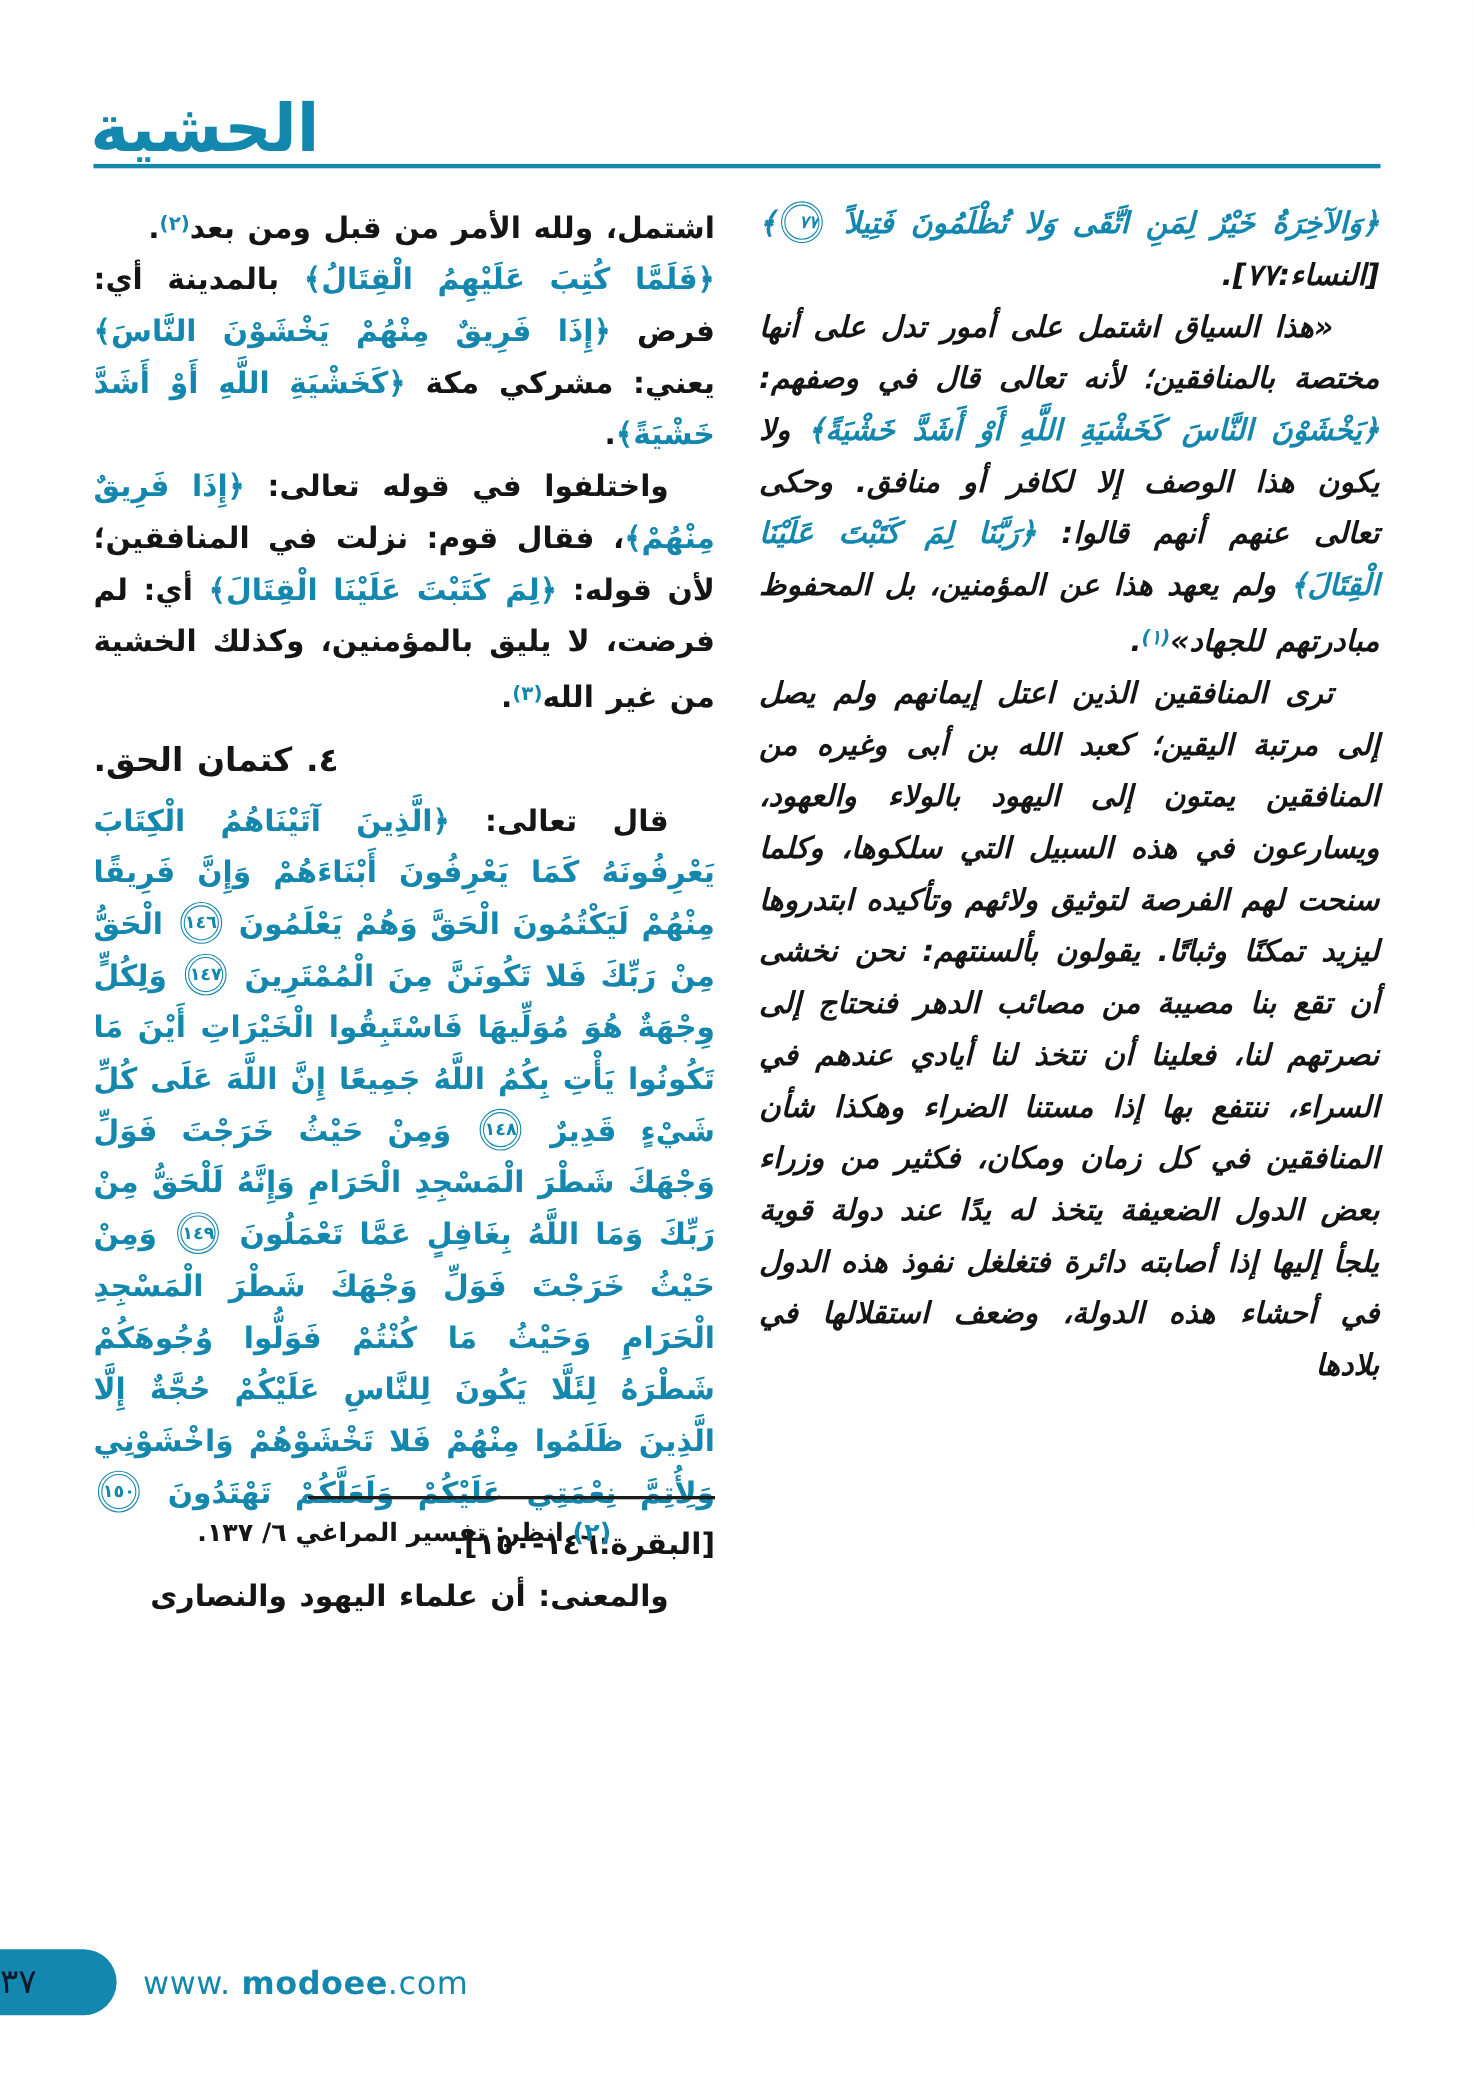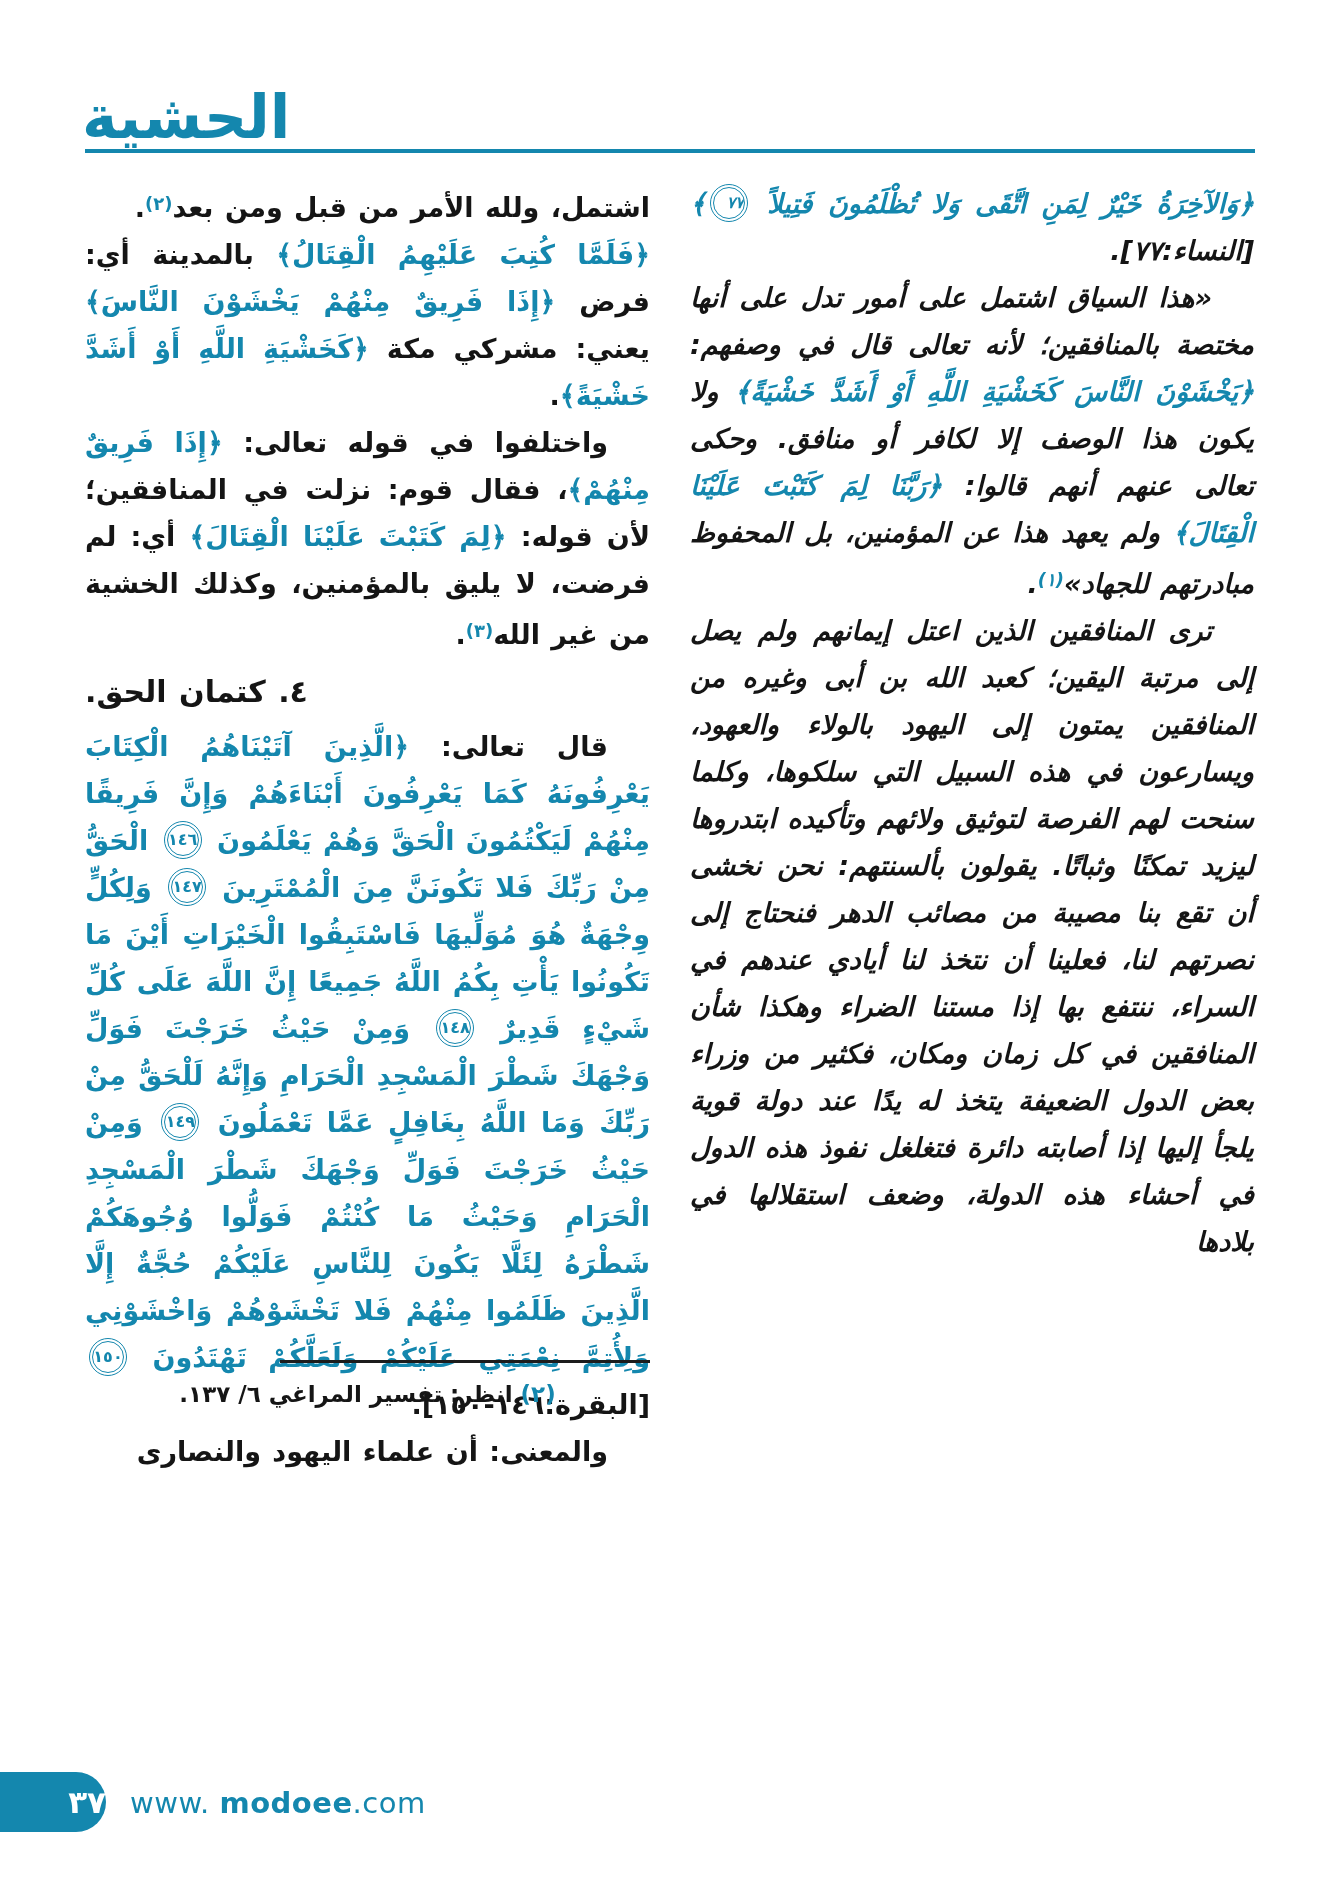--- a/index.html
+++ b/index.html
@@ -50,22 +50,22 @@
   }
   .fn-left  { left:85px;  top:1360px; width:565px; }
   .fn-right { left:613px; top:1396px; width:345px; }
   .fn-sep { height:3px; background:#1c1c1c; margin-bottom:12px; }
   .fn-left  .fn-sep { width:370px; margin-left:auto; margin-right:0; }
   .fn-right .fn-sep { width:252px; margin-left:auto; margin-right:18px; }
   
   .page-tab {
     position:absolute; left:0; top:1772px; width:106px; height:60px;
     background:var(--teal); border-radius:0 30px 30px 0;
-    display:flex; align-items:center; justify-content:flex-end;
-    color:#ffffff; font-size:31px; font-weight:bold;
+    display:flex; align-items:center; justify-content:flex-start;
+    color:#0f172a; font-size:31px; font-weight:normal;
   }
   .website {
     position:absolute; left:130px; top:1786px; color:var(--teal);
     font-size:29px; font-weight:normal; letter-spacing:0.5px;
   }
   .website .site-bold { font-weight:bold; }
 </style>
 </head>
 <body>
 

